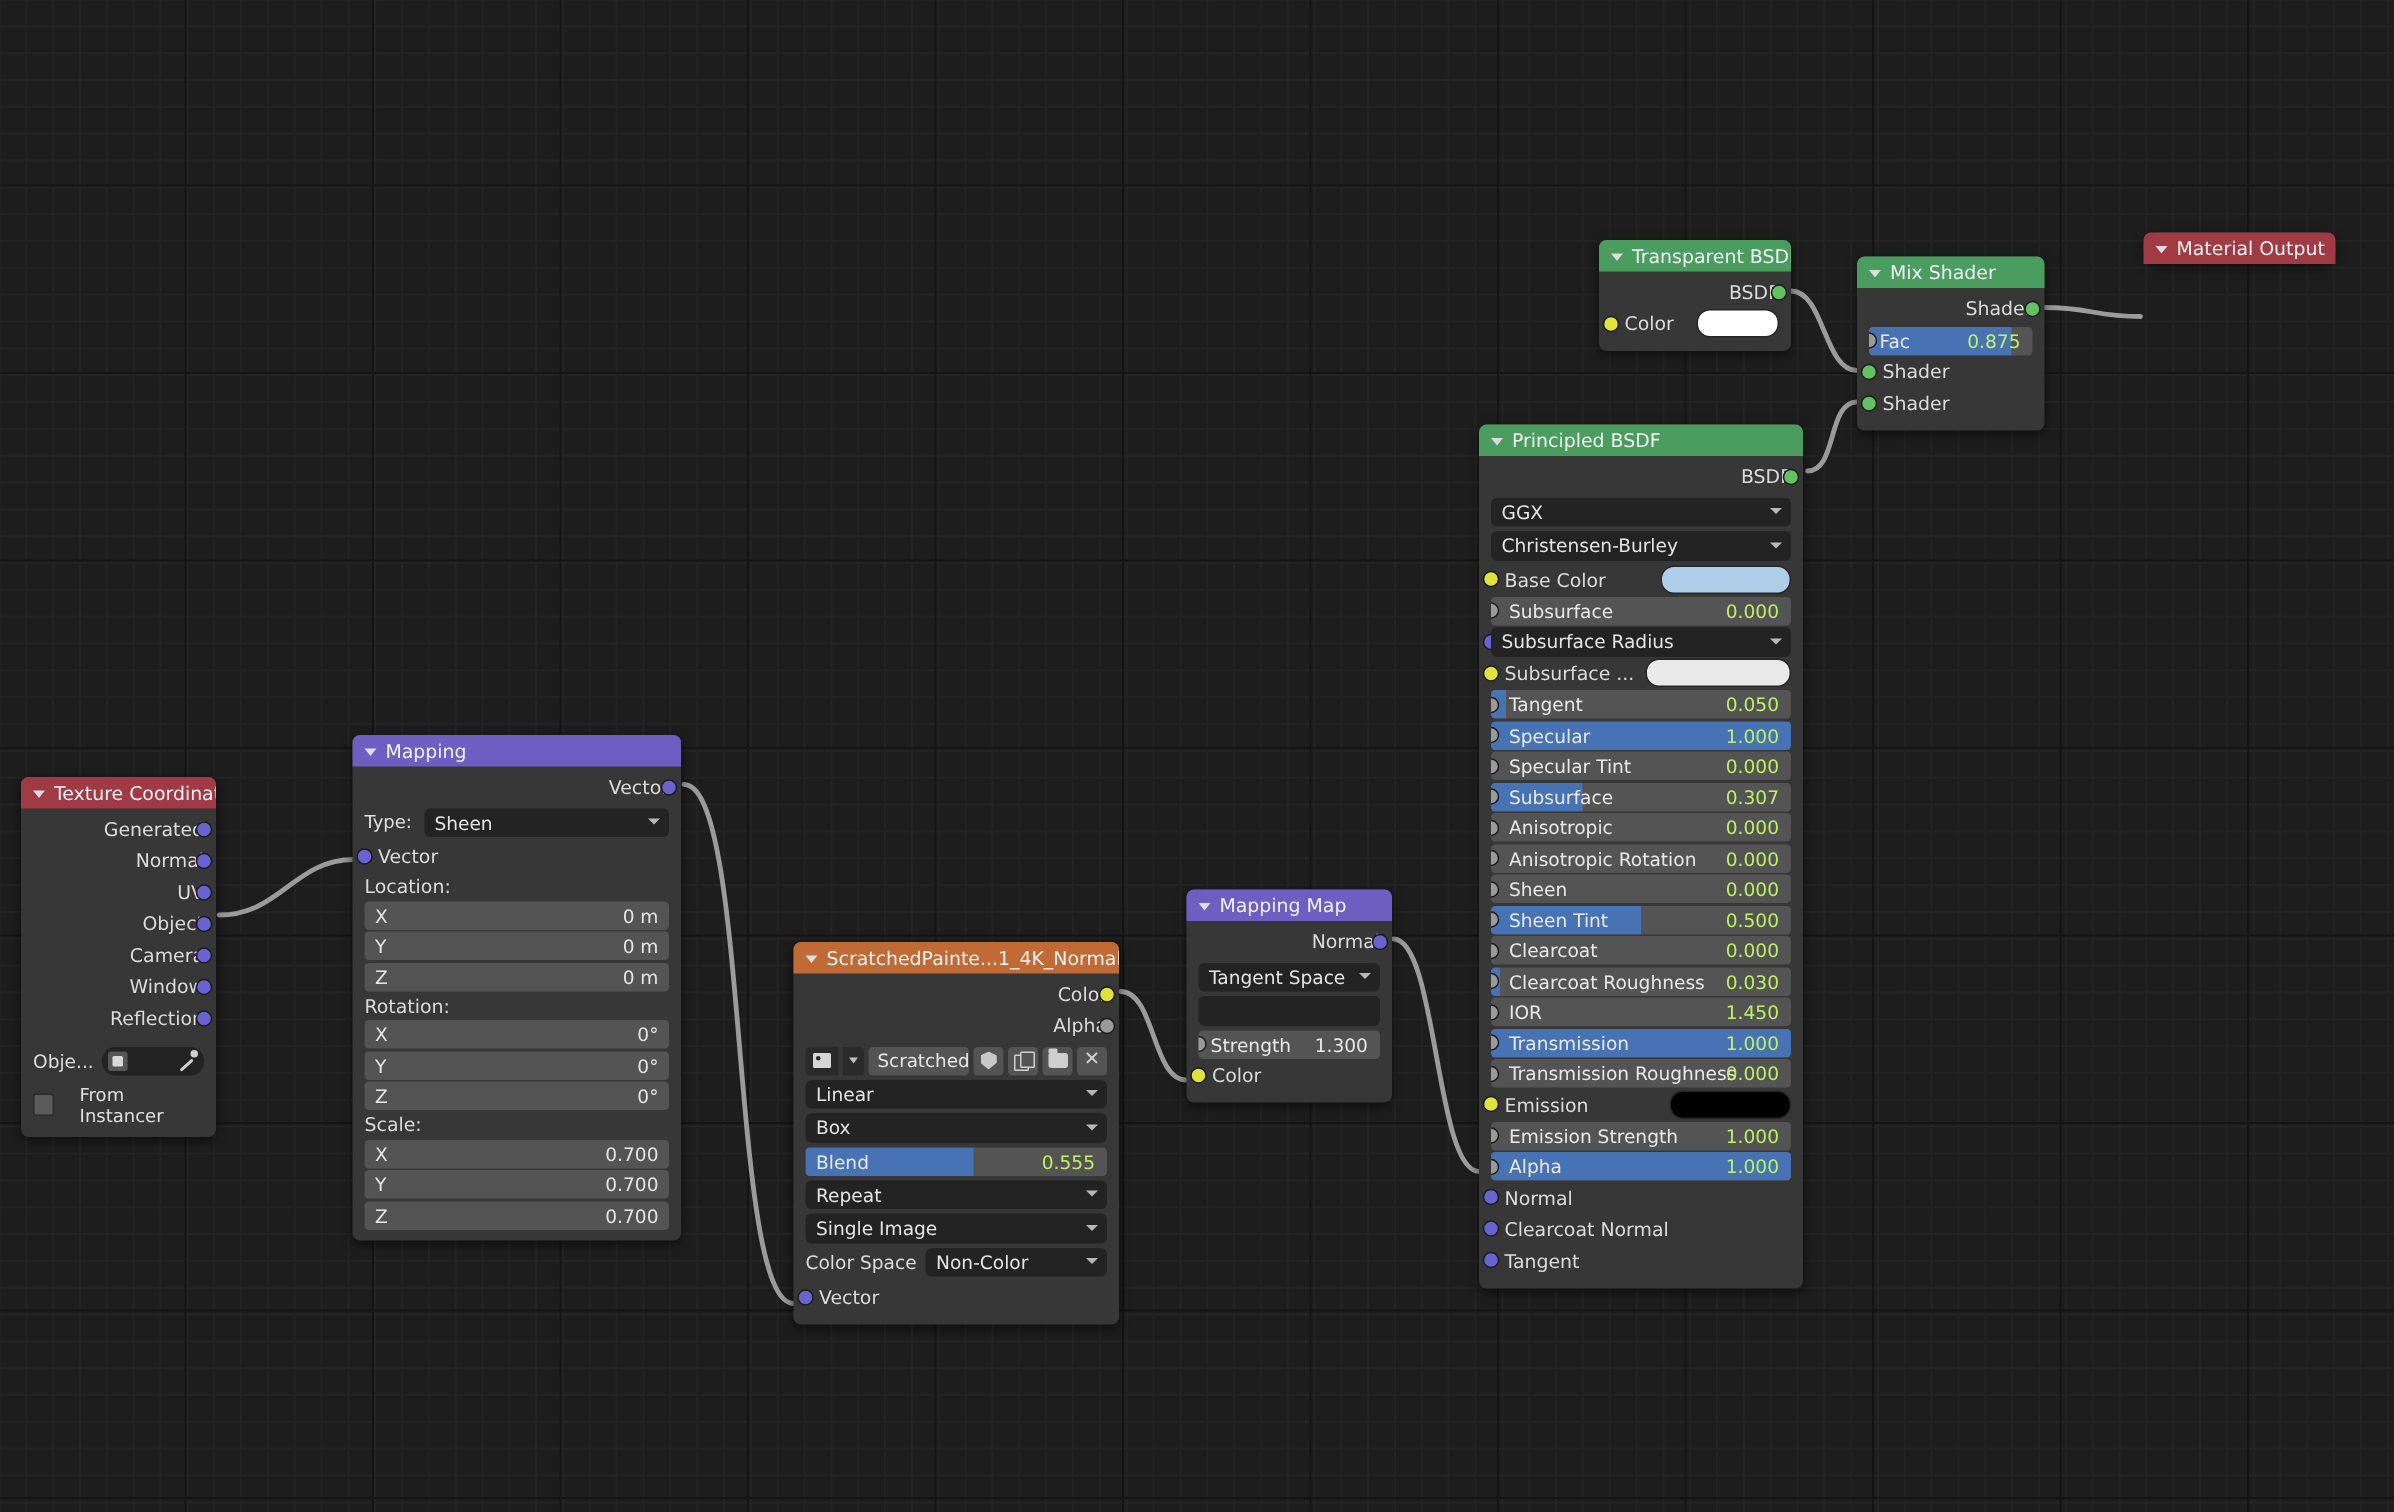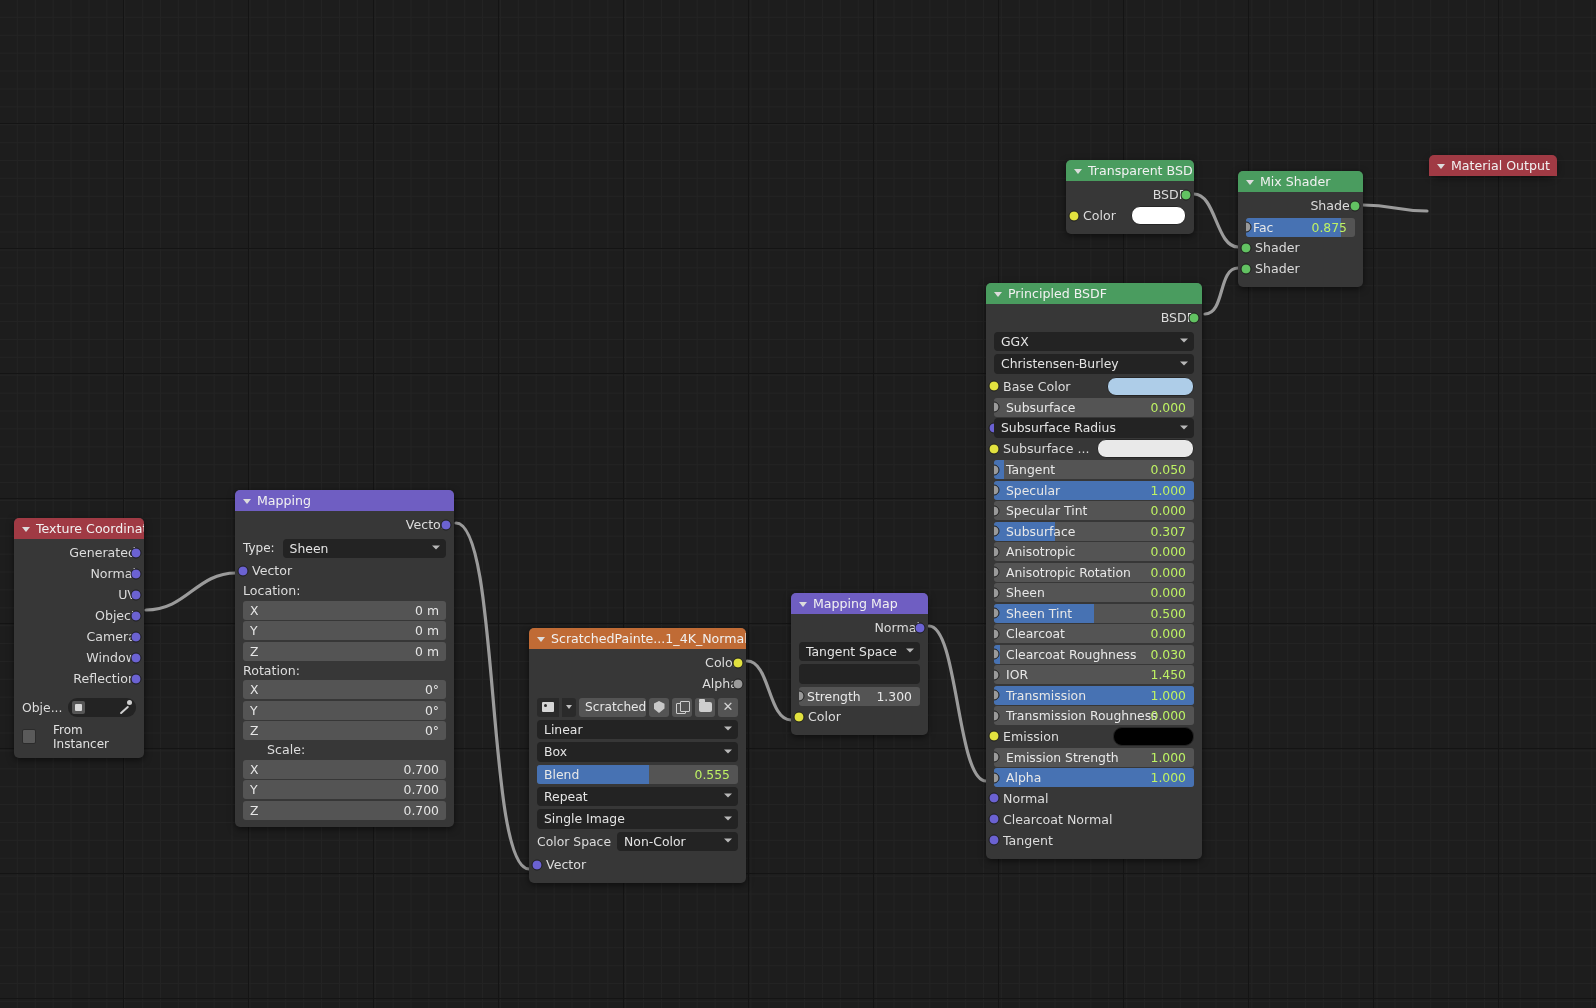--- a/index.html
+++ b/index.html
@@ -271,21 +271,21 @@
         <span class="v">0°</span>
       </div>
       <div class="field" style="margin-top:1.5px;">
         <span>Y</span>
         <span class="v">0°</span>
       </div>
       <div class="field" style="margin-top:1.5px;">
         <span>Z</span>
         <span class="v">0°</span>
       </div>
-      <div class="row" style="height:18px;line-height:20px;margin-left:24px;">
+      <div class="row" style="height:18px;line-height:20px;">
         <span class="lbl">Scale:</span>
       </div>
       <div class="field">
         <span>X</span>
         <span class="v">0.700</span>
       </div>
       <div class="field" style="margin-top:1.5px;">
         <span>Y</span>
         <span class="v">0.700</span>
       </div>

